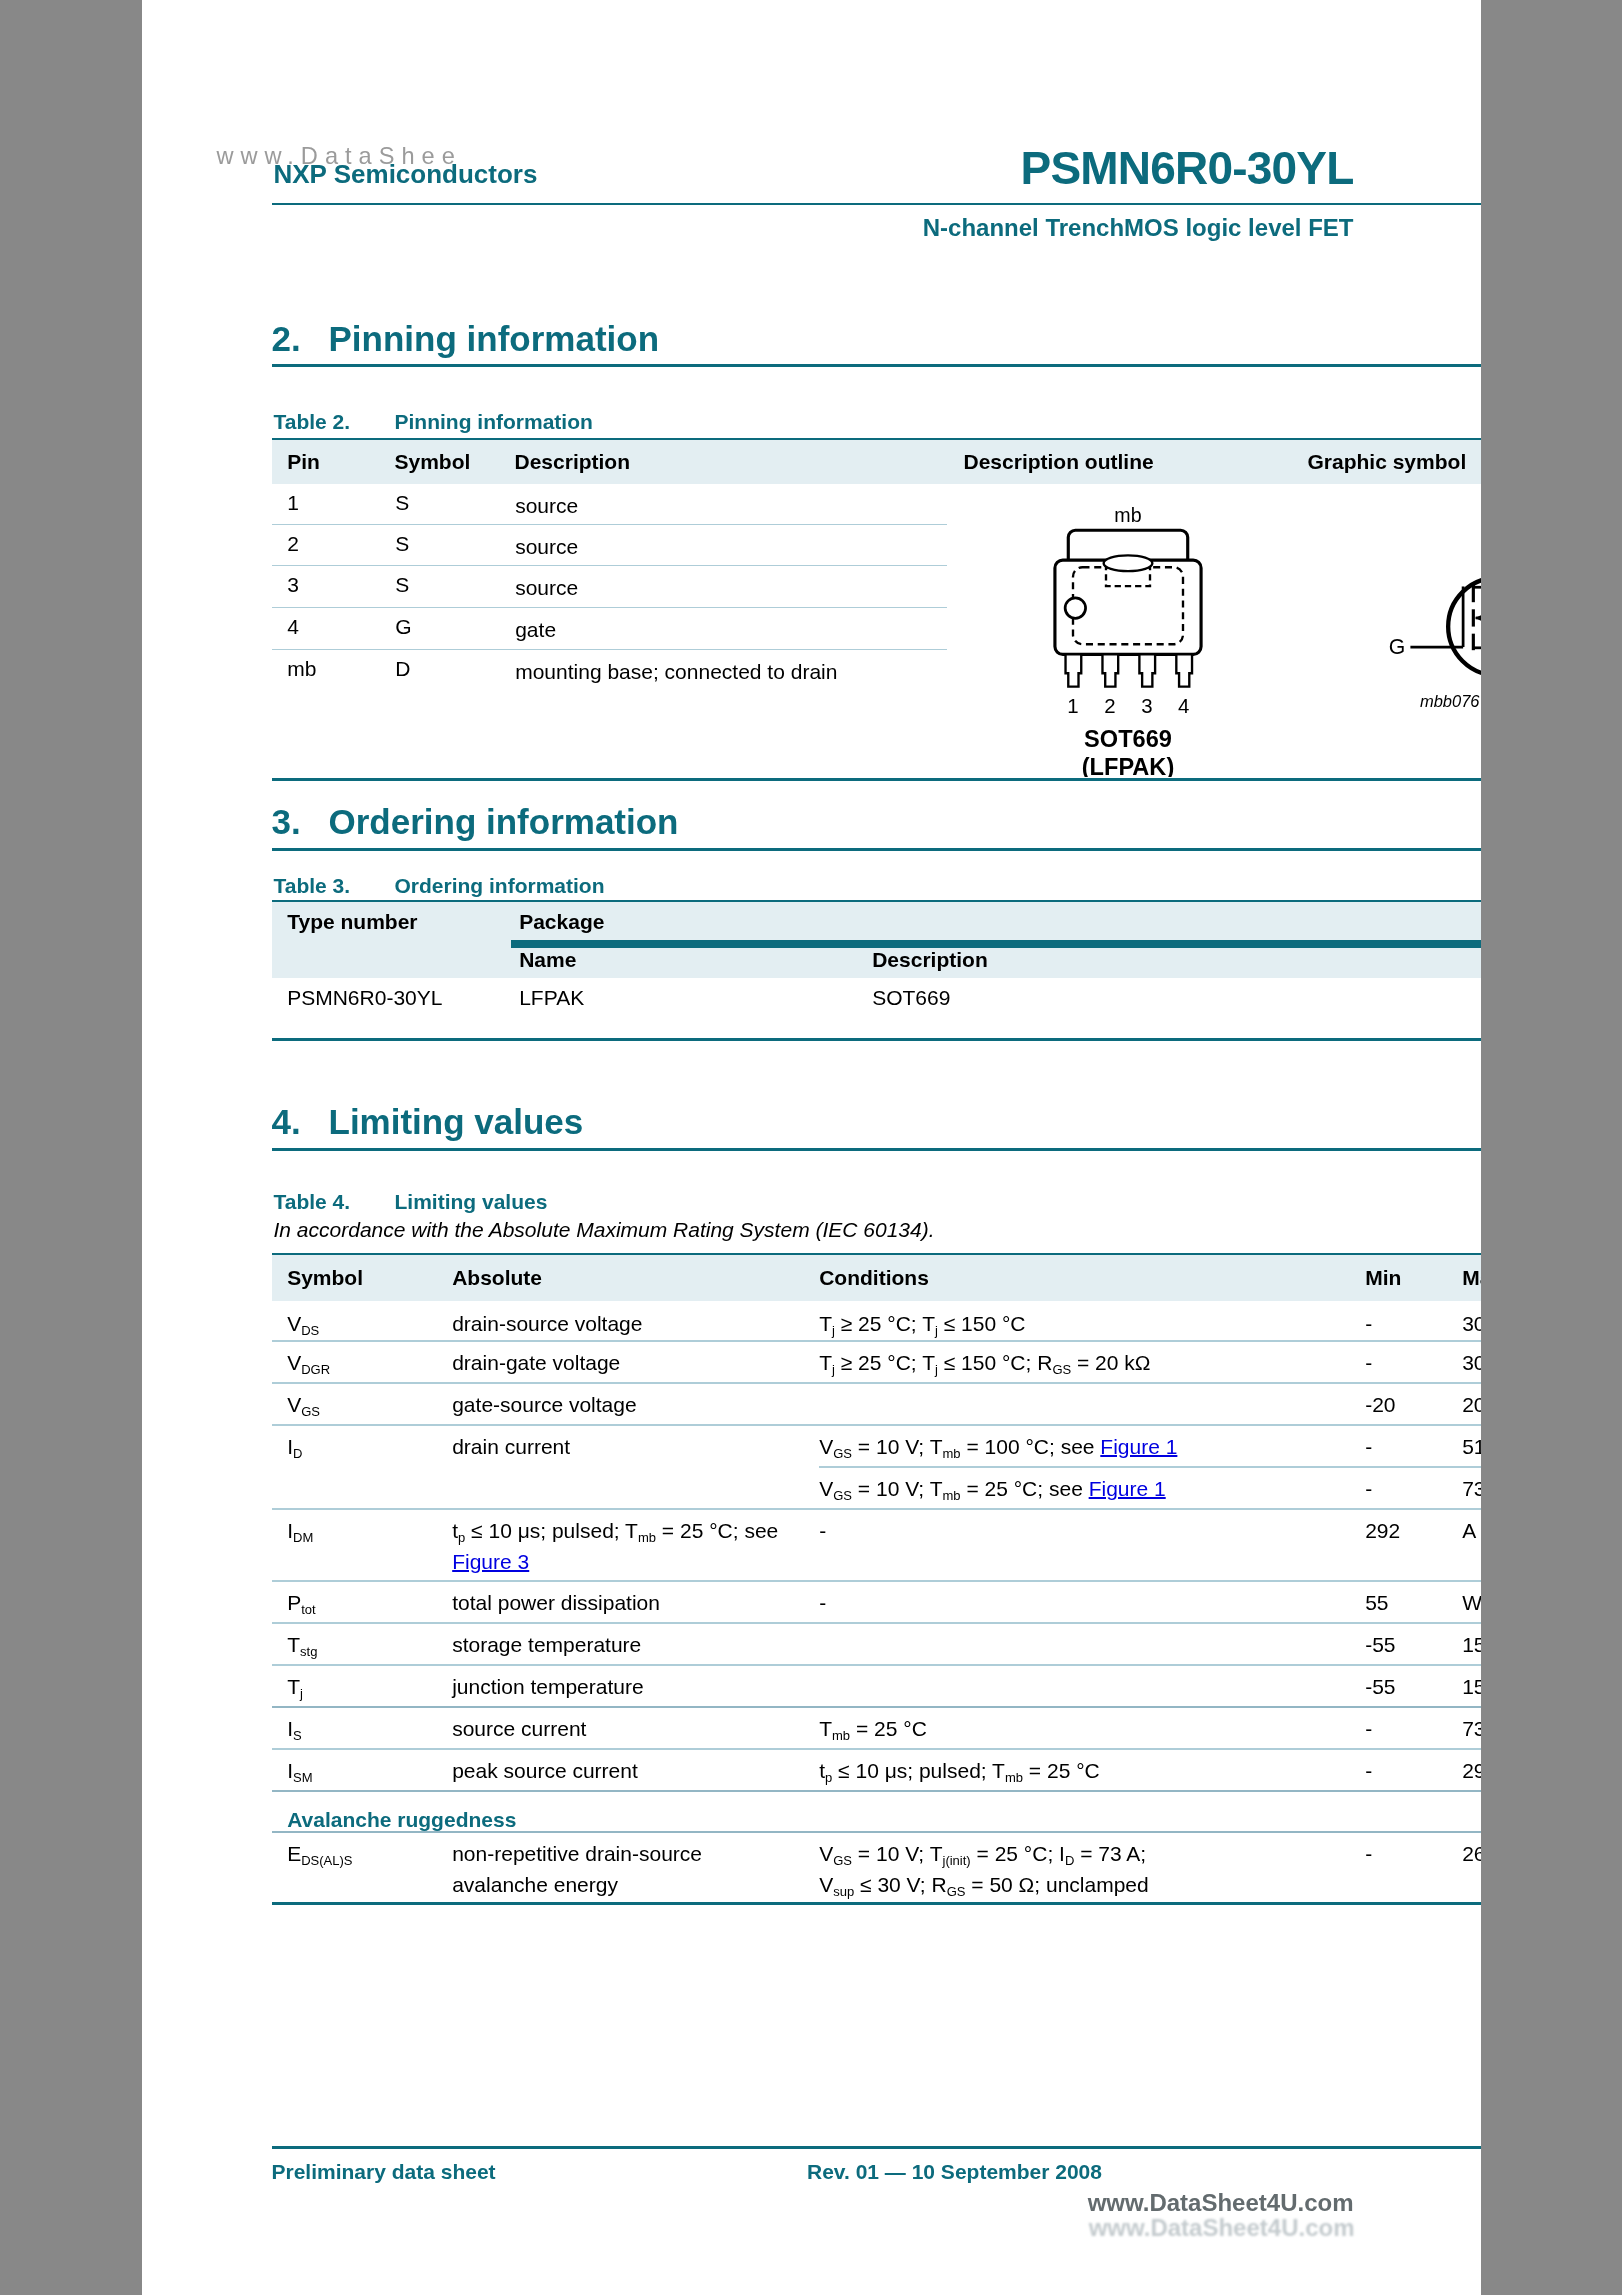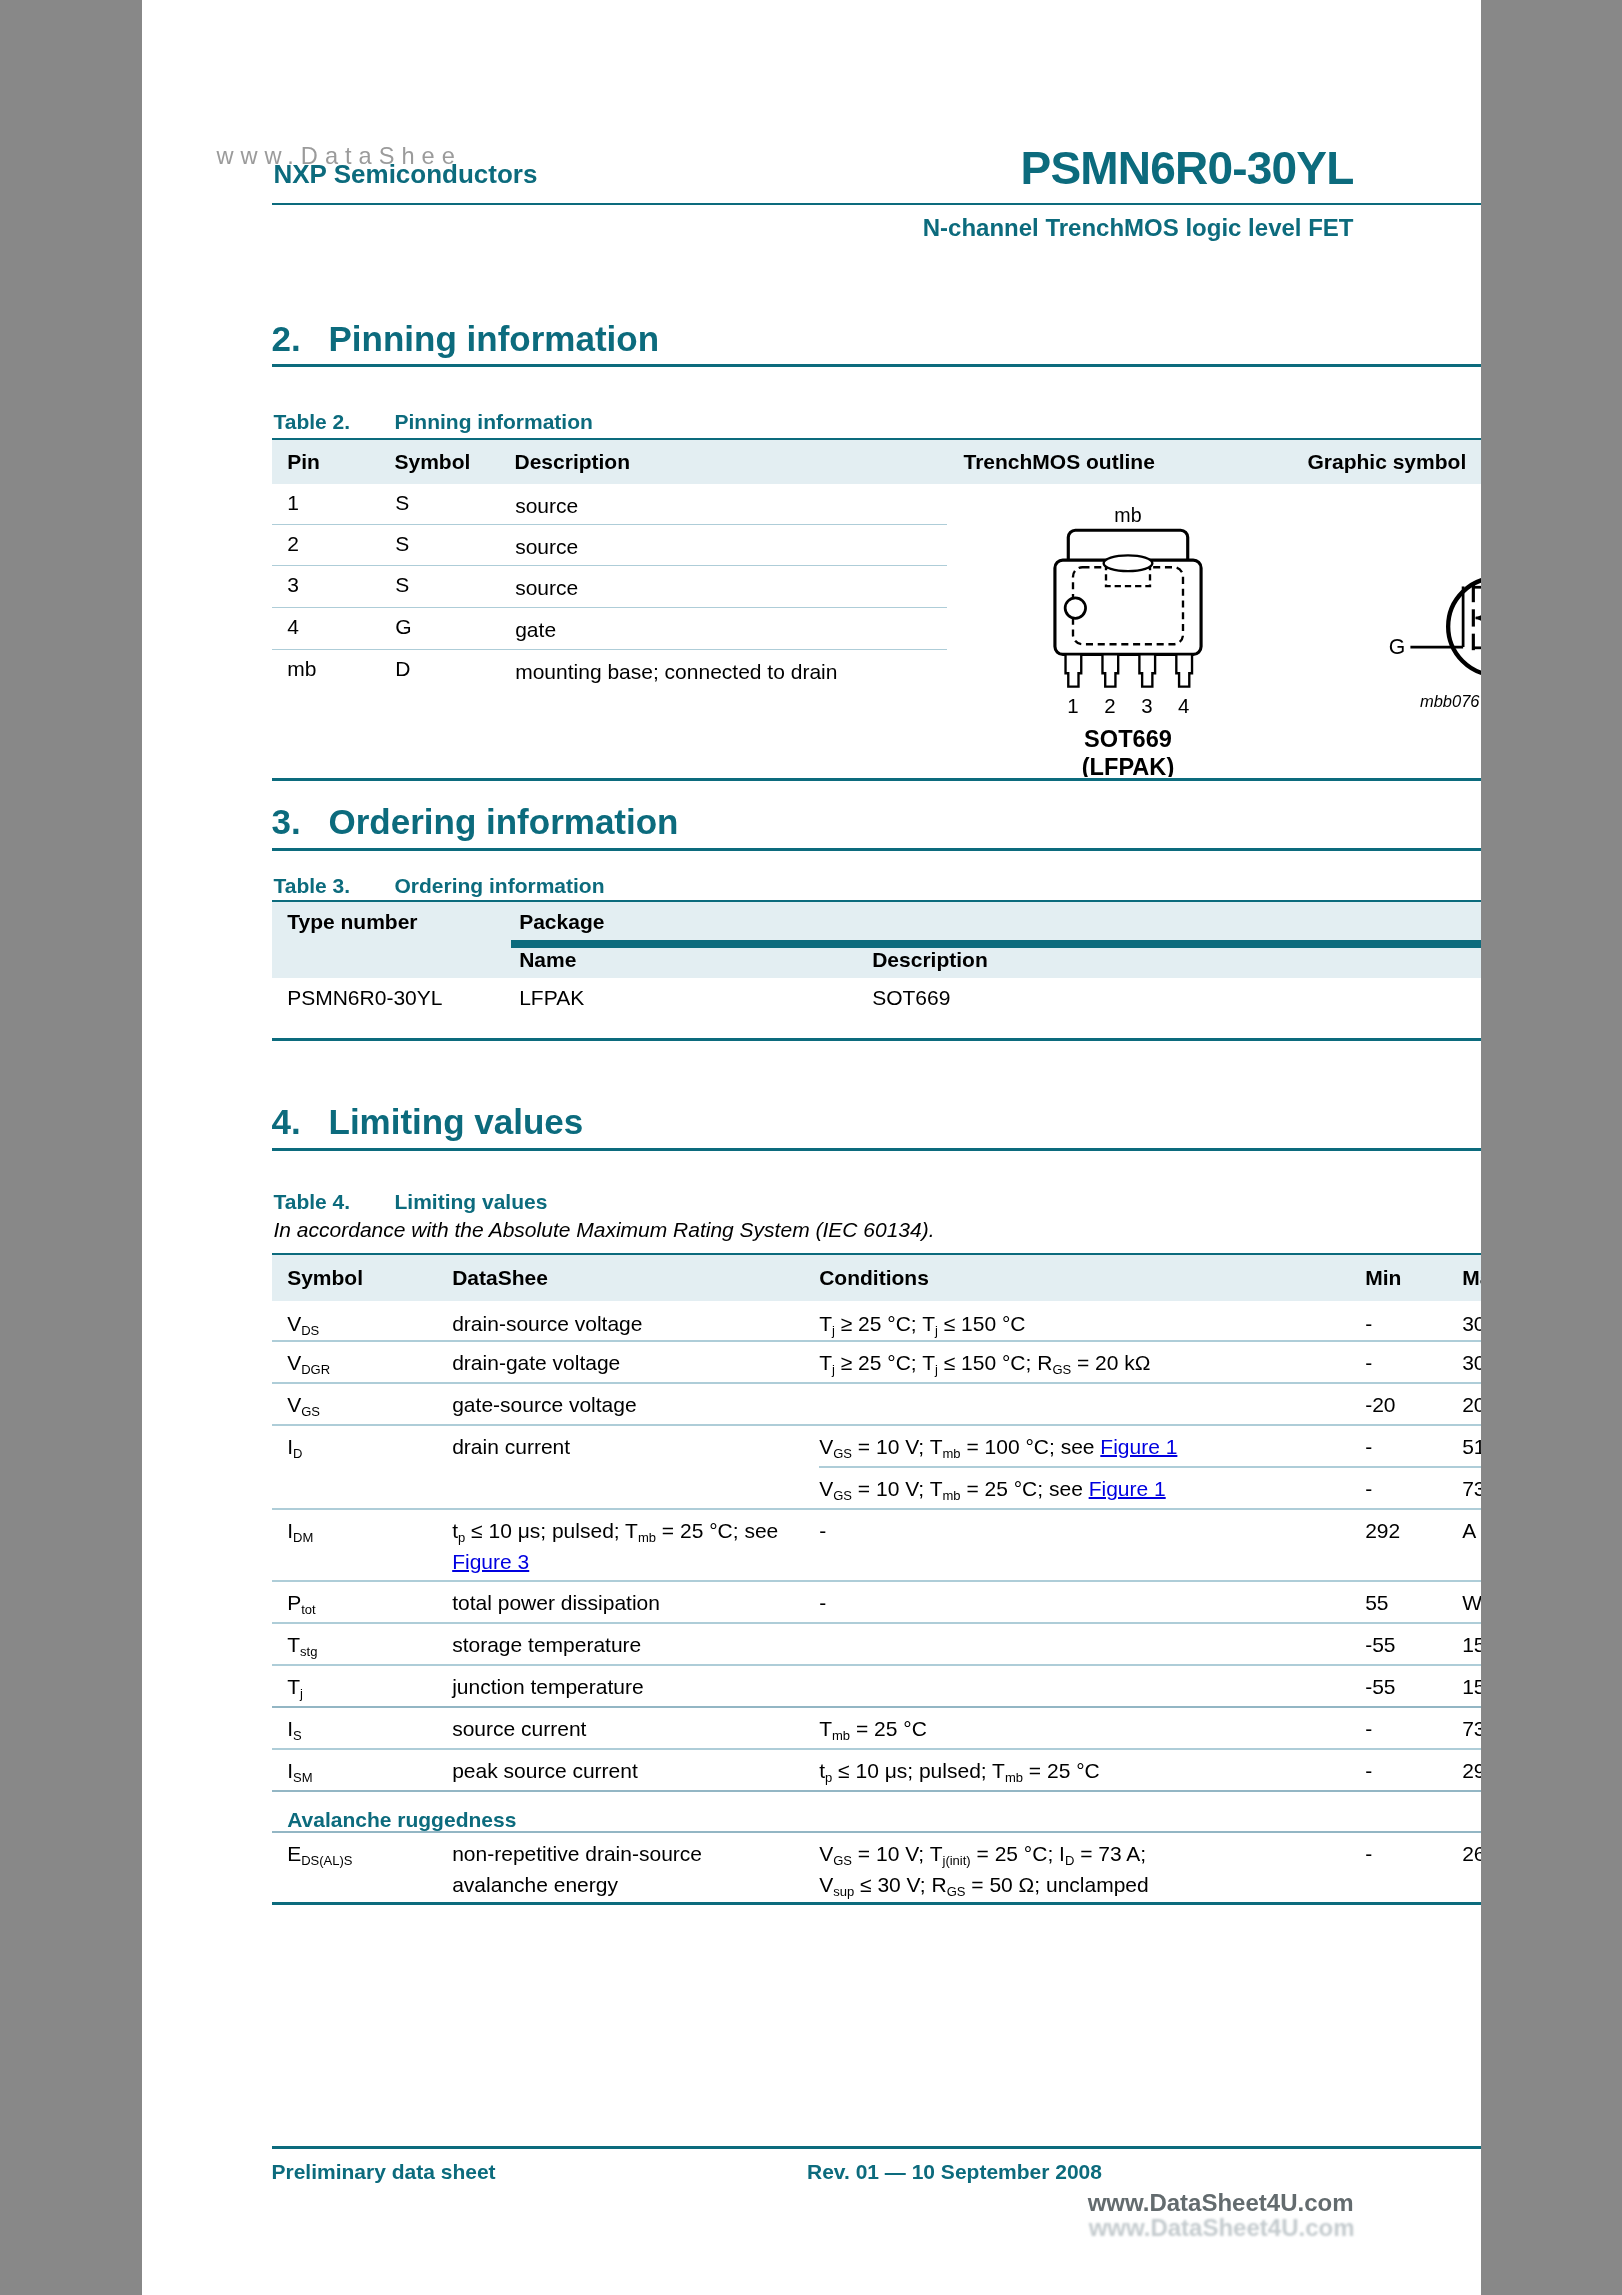--- a/index.html
+++ b/index.html
@@ -102,21 +102,21 @@
     <span class="cap-label">Table 2.</span>
     <span>Pinning information</span>
   </div>
 
   <div class="t2">
     <div class="tline"></div>
     <div class="t2-header">
       <span style="left:15.7px;">Pin</span>
       <span style="left:123px;">Symbol</span>
       <span style="left:243px;">Description</span>
-      <span style="left:692px;">TrenchMOS outline</span>
+      <span style="left:692px;">Description outline</span>
       <span style="left:1036px;">Graphic symbol</span>
     </div>
     <div class="t2-body">
       <div class="t2-rows" id="t2-rows">
           <div class="t2-row" style="height: 40px;">
             <div class="t2c-pin">1</div>
             <div class="t2c-sym">S</div>
             <div class="t2c-desc">source</div>
           </div>
           <div class="t2-row sep" style="height: 41px;">
@@ -237,21 +237,21 @@
   <div class="tab-cap" style="top:1190px;">
     <span class="cap-label">Table 4.</span>
     <span>Limiting values</span>
   </div>
   <div class="tab-note" style="top:1218px;">In accordance with the Absolute Maximum Rating System (IEC 60134).</div>
 
   <div class="t4">
     <div class="tline"></div>
     <div class="t4-headrow">
       <div>Symbol</div>
-      <div>DataShee</div>
+      <div>Absolute</div>
       <div>Conditions</div>
       <div>Min</div>
       <div>Max</div>
       <div>Unit</div>
     </div>
     <div id="t4-body">
         <div class="t4-row t4-data" style="height: 39px;">
           <div class="t4c sym">V<span class="sub">DS</span></div>
           <div class="t4c param">drain-source voltage</div>
           <div class="t4c cond">T<span class="sub">j</span> ≥ 25 °C; T<span class="sub">j</span> ≤ 150 °C</div>

